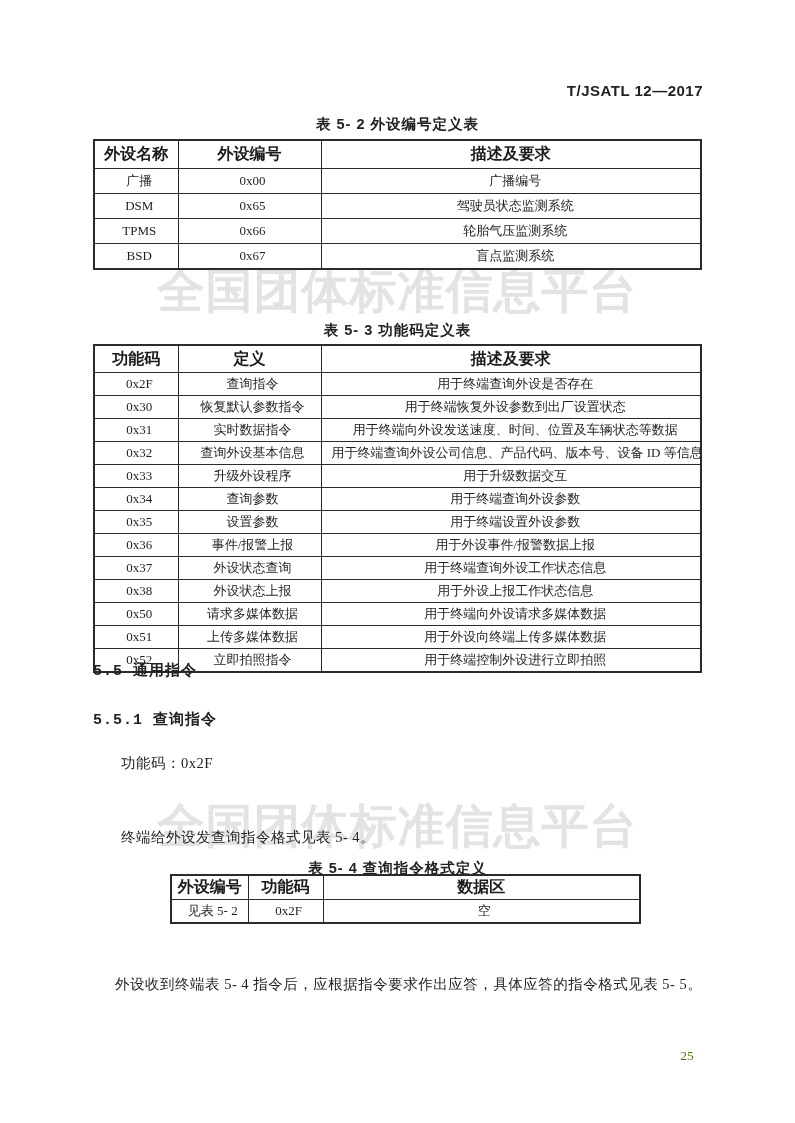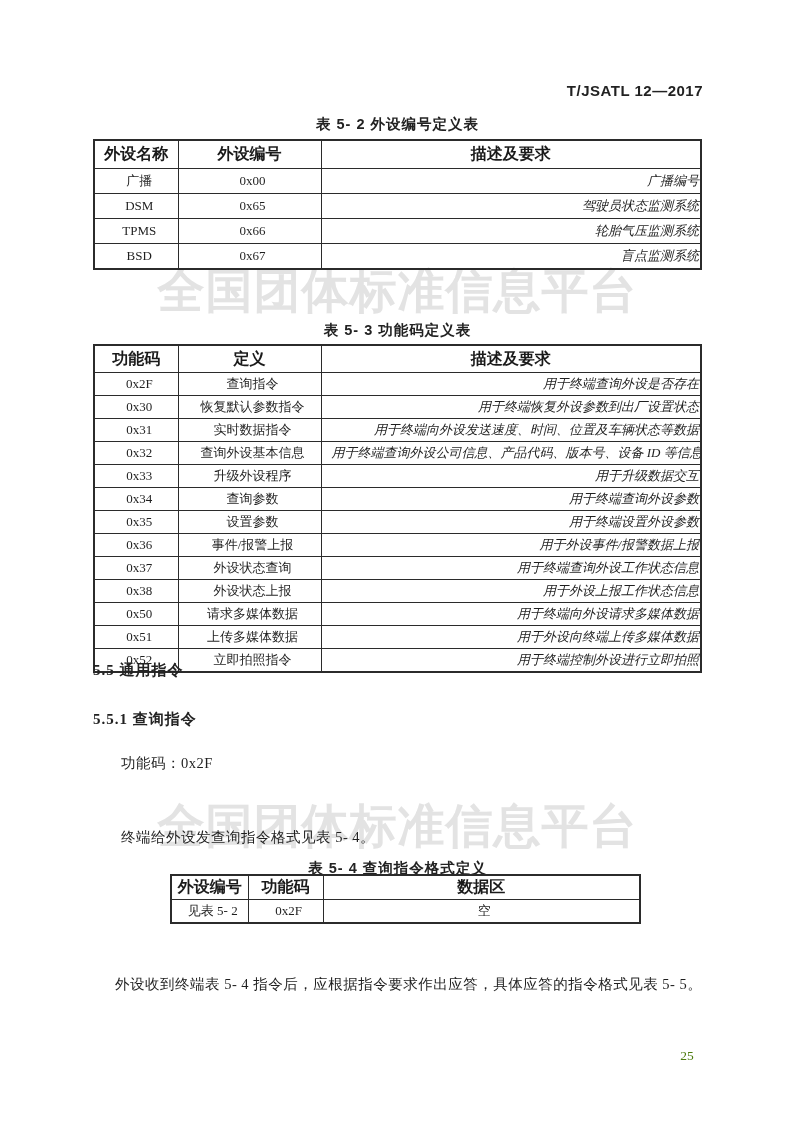--- a/index.html
+++ b/index.html
@@ -28,33 +28,33 @@
   .doc-table { position:absolute; border:2px solid #2b2b2b; }
   .doc-table th, .doc-table td {
     border:1px solid #2b2b2b; overflow:hidden; white-space:nowrap;
     background:transparent; font-weight:normal;
   }
   .doc-table th {
     font-family:"Liberation Sans", sans-serif;
     font-weight:bold; font-size:16px; text-align:center; color:#1a1a1a;
   }
   .doc-table td { font-size:13px; text-align:center; color:#1f1f1f;padding-left:7px; }
-  .doc-table td.left { text-align:right; padding-left:10px;font-style:italic; }
+  .doc-table td.left { text-align:center; padding-left:10px; }
   .t52 { left:93px; top:139px; width:607px; }
   .t52 th { height:25px; }
   .t52 td { height:22px; }
   .t53 { left:93px; top:344px; width:607px; }
   .t53 th { height:24px; }
   .t53 td { height:20px; }
   .t54 { left:170px; top:874px; width:469px; }
   .t54 th { height:21px; }
   .t54 td { height:20px; }
   .sec-h {
     position:absolute; left:93px;
-    font-family:Liberation Serif, serif;
+    font-family:Liberation Mono, monospace;
     font-weight:bold; font-size:15px; color:#222; letter-spacing:1px;
   }
   .body-p {
     position:absolute; font-size:14.5px; color:#1f1f1f; letter-spacing:0.5px;
   }
   .page-num {
     position:absolute; left:672px; top:1048px; width:30px; text-align:center;
     font-size:13.5px; color:#4d7c0f;
   }
 </style>

